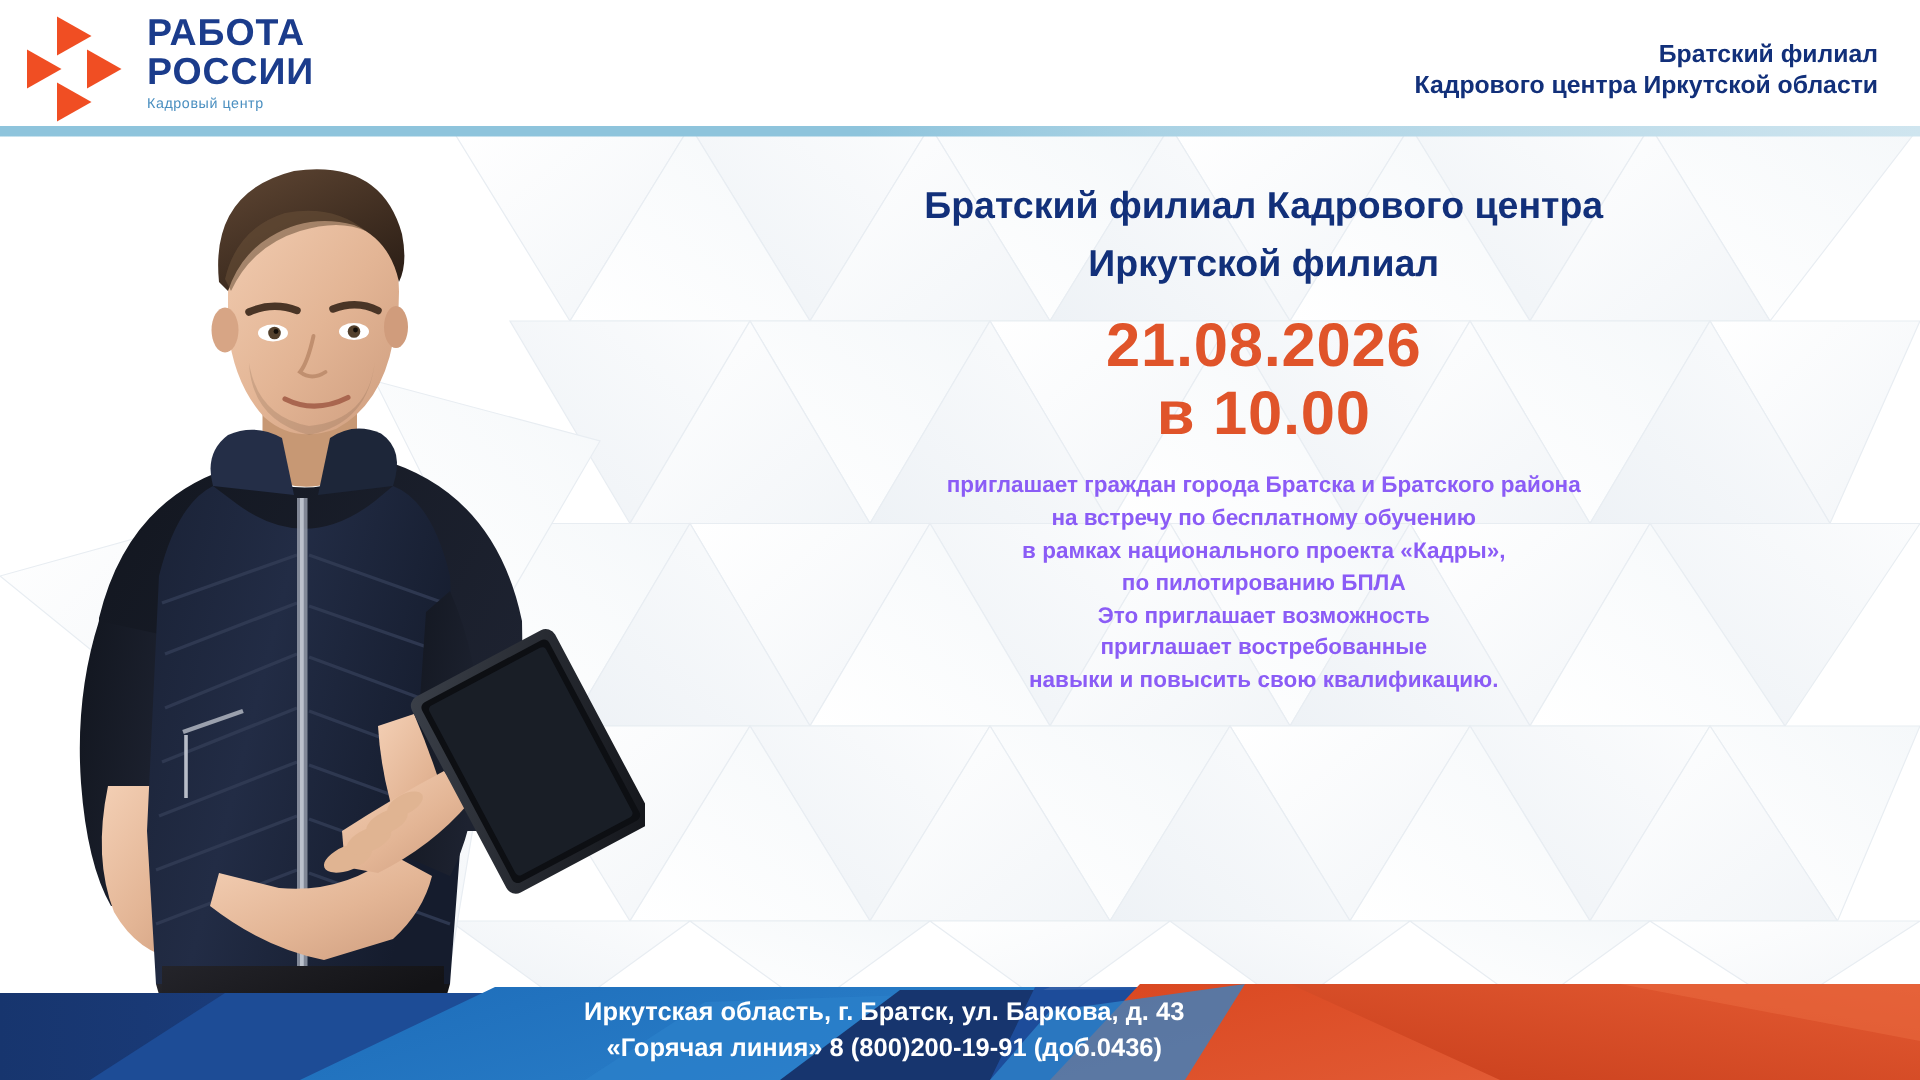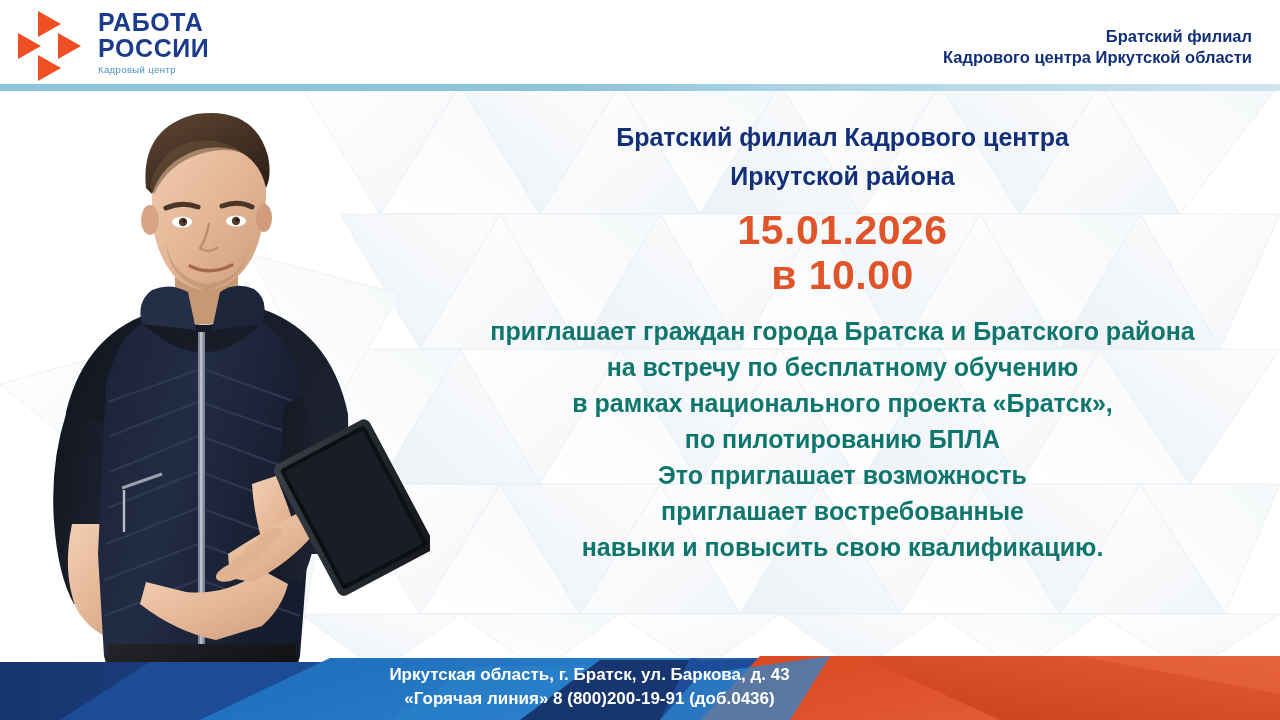--- a/index.html
+++ b/index.html
@@ -85,21 +85,21 @@
   .date-line {
     font-size:41px; font-weight:bold; color:#e0542a;
     line-height:1.12; margin-top:12px; letter-spacing:0.5px;
   }
   .time-line {
     font-size:41px; font-weight:bold; color:#e0542a;
     line-height:1.12; letter-spacing:0.5px;
   }
   #body-lines { margin-top:14px; }
   .body-line {
-    font-size:25px; font-weight:bold; color:#0f766e;
+    font-size:15px; font-weight:bold; color:#8b5cf6;
     line-height:1.44; white-space:nowrap;
   }
 
   
   #footer {
     position:absolute; left:0; bottom:0; width:1280px; height:66px;
     z-index:15; overflow:hidden;
   }
   #footer svg { position:absolute; left:0; top:0; }
   #footer-text {
@@ -334,30 +334,30 @@
     <path d="M166 158 Q168 196 206 206 Q246 198 250 156 Q246 196 206 200 Q172 194 166 158 Z" fill="#6d5743" opacity="0.2"></path>
 
     <path d="M104 572 L300 572 L296 586 L108 586 Z" fill="url(#jeansG)"></path>
     <rect x="108" y="560" width="188" height="26" fill="url(#jeansG)"></rect>
   </svg>
 </div>
 
 <div id="content">
   <div>
     <div class="head-line">Братский филиал Кадрового центра</div>
-    <div class="head-line">Иркутской района</div>
+    <div class="head-line">Иркутской филиал</div>
   </div>
 
-  <div class="date-line">15.01.2026</div>
+  <div class="date-line">21.08.2026</div>
   <div class="time-line">в 10.00</div>
 
   <div id="body-lines">
     <div class="body-line">приглашает граждан города Братска и Братского района</div>
     <div class="body-line">на встречу по бесплатному обучению</div>
-    <div class="body-line">в рамках национального проекта «Братск»,</div>
+    <div class="body-line">в рамках национального проекта «Кадры»,</div>
     <div class="body-line">по пилотированию БПЛА</div>
     <div class="body-line">Это приглашает возможность</div>
     <div class="body-line">приглашает востребованные</div>
     <div class="body-line">навыки и повысить свою квалификацию.</div>
   </div>
 </div>
 
 <div id="footer">
   <svg width="1280" height="66" viewBox="0 0 1280 66" xmlns="http://www.w3.org/2000/svg">
     <defs>

